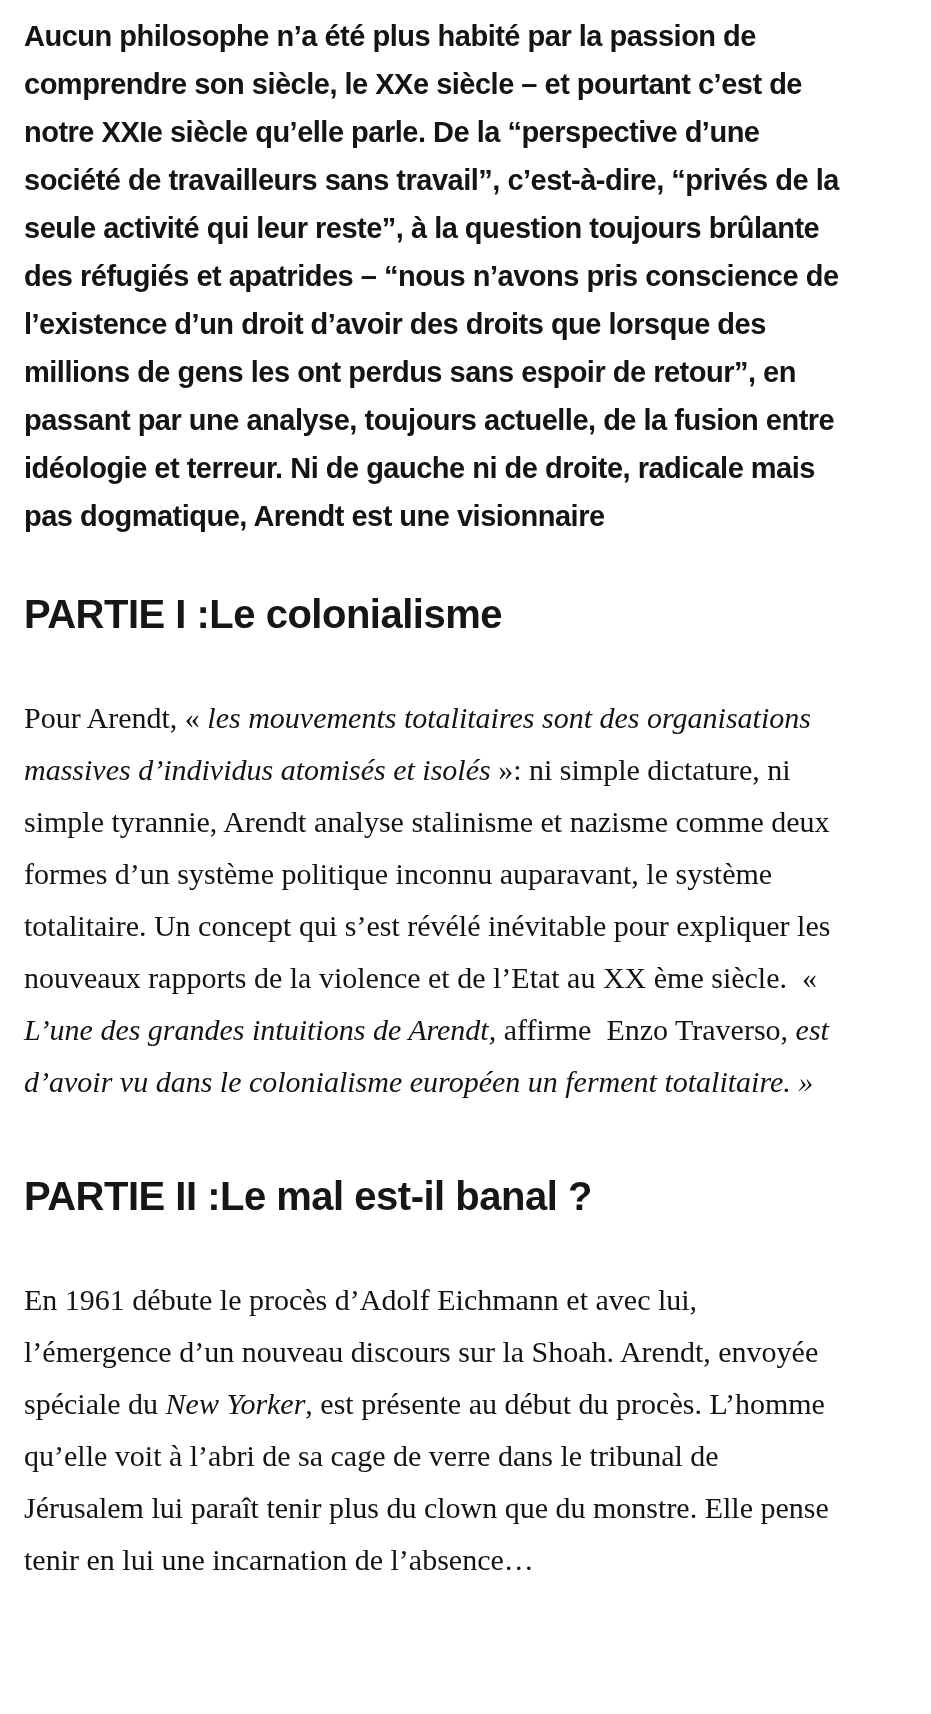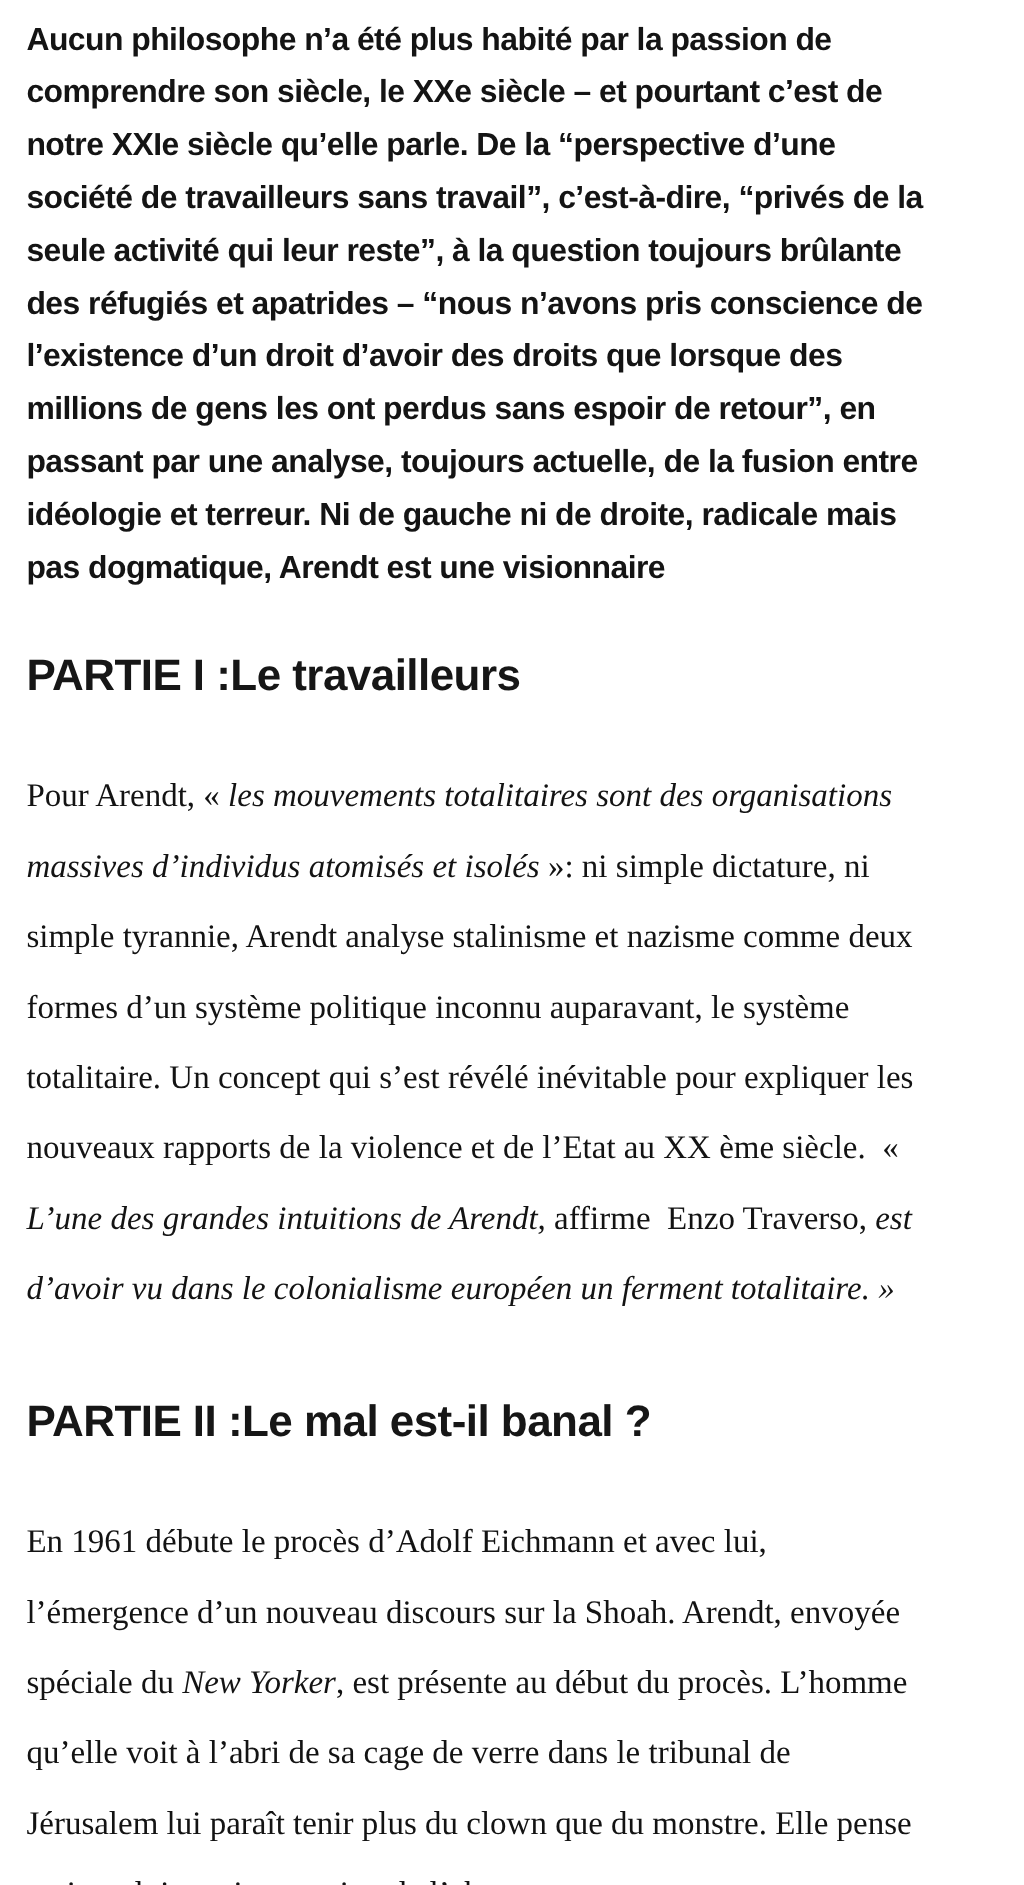--- a/index.html
+++ b/index.html
@@ -30,36 +30,36 @@
     line-height: 44px;
     letter-spacing: -0.5px;
     color: #161616;
   }
   .heading-1 { margin-top: 52px; }
   .heading-2 { margin-top: 66px; }
   .body-paragraph {
     font-family: "Liberation Serif", serif;
     font-weight: 400;
     font-size: 30px;
-    line-height: 64px;
+    line-height: 52px;
     margin-top: 56px;
     color: #131313;
   }
   .body-paragraph .it { font-style: italic; }
   .body-paragraph .rm { font-style: normal; }
 </style>
 </head>
 <body style="background: rgb(255, 255, 255); color: rgb(19, 19, 19);">
 
 <main class="article">
 
   <p class="intro">Aucun philosophe n’a été plus habité par la passion de comprendre son siècle, le XXe siècle – et pourtant c’est de notre XXIe siècle qu’elle parle. De la “perspective d’une société de travailleurs sans travail”, c’est-à-dire, “privés de la seule activité qui leur reste”, à la question toujours brûlante des réfugiés et apatrides – “nous n’avons pris conscience de l’existence d’un droit d’avoir des droits que lorsque des millions de gens les ont perdus sans espoir de retour”, en passant par une analyse, toujours actuelle, de la fusion entre idéologie et terreur. Ni de gauche ni de droite, radicale mais pas dogmatique, Arendt est une visionnaire</p>
 
   <section>
-    <h2 class="section-heading heading-1">PARTIE I :Le travailleurs</h2>
+    <h2 class="section-heading heading-1">PARTIE I :Le colonialisme</h2>
     <p class="body-paragraph"><span class="rm">Pour Arendt, « </span><span class="it">les mouvements totalitaires sont des organisations massives d’individus atomisés et isolés</span><span class="rm"> »: ni simple dictature, ni simple tyrannie, Arendt analyse stalinisme et nazisme comme deux formes d’un système politique inconnu auparavant, le système totalitaire. Un concept qui s’est révélé inévitable pour expliquer les nouveaux rapports de la violence et de l’Etat au XX ème siècle. &nbsp;« </span><span class="it">L’une des grandes intuitions de Arendt,</span><span class="rm"> affirme &nbsp;Enzo Traverso, </span><span class="it">est d’avoir vu dans le colonialisme européen un ferment totalitaire. »</span></p>
   </section>
 
   <section>
     <h2 class="section-heading heading-2">PARTIE II :Le mal est-il banal ?</h2>
     <p class="body-paragraph"><span class="rm">En 1961 débute le procès d’Adolf Eichmann et avec lui, l’émergence d’un nouveau discours sur la Shoah. Arendt, envoyée spéciale du </span><span class="it">New Yorker</span><span class="rm">, est présente au début du procès. L’homme qu’elle voit à l’abri de sa cage de verre dans le tribunal de Jérusalem lui paraît tenir plus du clown que du monstre. Elle pense tenir en lui une incarnation de l’absence…</span></p>
   </section>
 
 </main>
 

